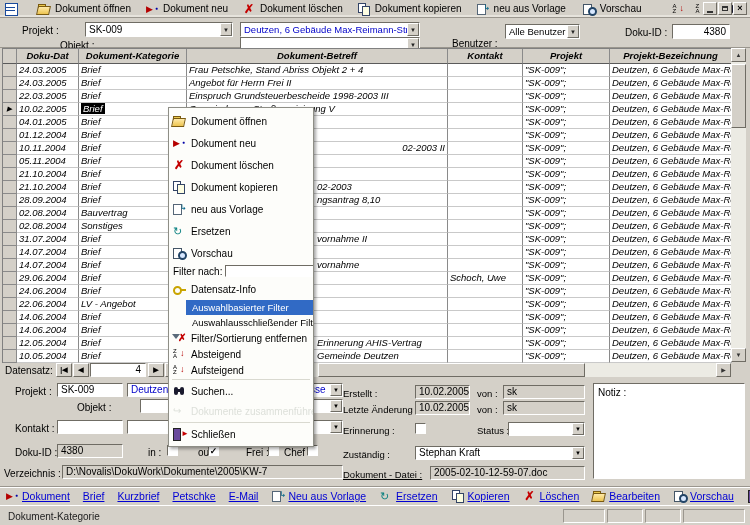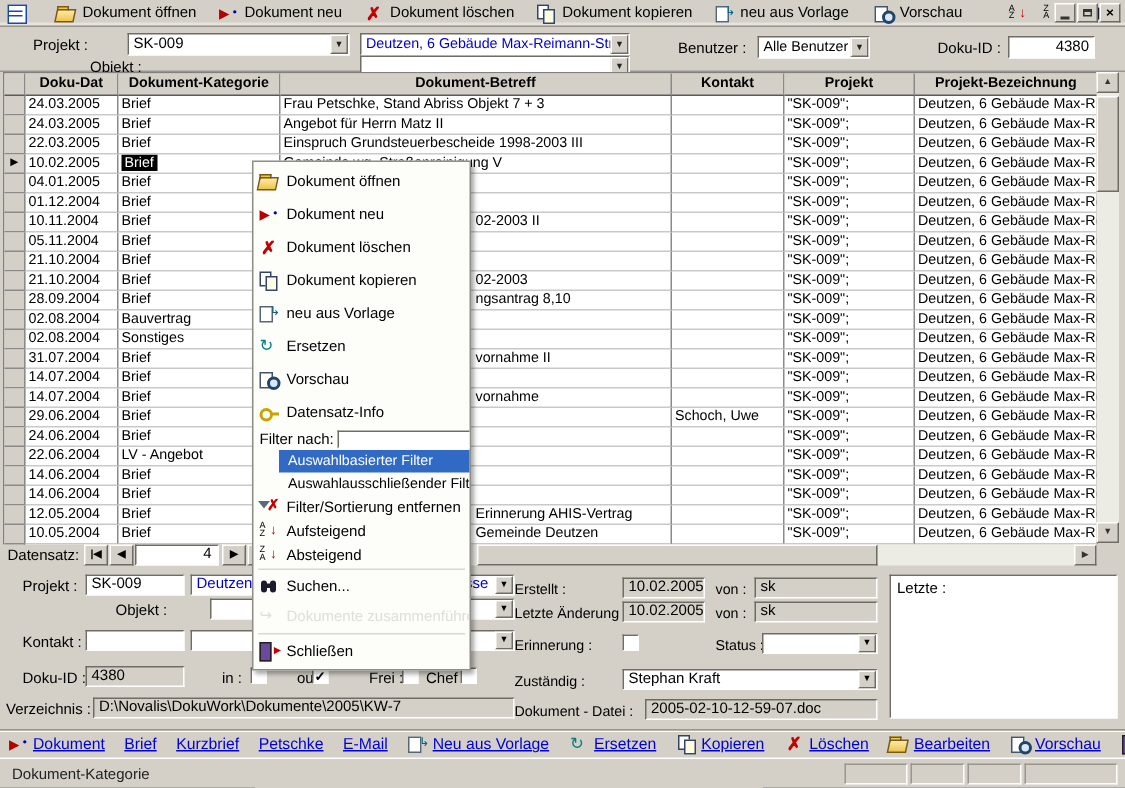--- a/index.html
+++ b/index.html
@@ -57,21 +57,21 @@
   .filterbar{position:absolute;left:0;top:18px;width:750px;height:30px;font-size:10px;border-bottom:1px solid #9a968e;}
   .fl{position:absolute;white-space:nowrap;}
   .combo{position:absolute;height:15px;background:#fff;border:1px solid;border-color:#6f6c64 #fff #fff #6f6c64;
          font-size:10px;line-height:13px;padding:0 14px 0 3px;white-space:nowrap;overflow:hidden;}
   .combo .arrow{position:absolute;right:0;top:0;bottom:0;width:12px;background:#d4d0c8;
         border:1px solid;border-color:#fff #6f6c64 #6f6c64 #fff;font-size:6px;line-height:12px;text-align:center;color:#222;}
   .blue{color:#0000c8;}
 
   
   .grid{position:absolute;left:2px;top:48px;width:729px;background:#fff;border-left:1px solid #808080;border-top:1px solid #808080;}
-  .grow{display:flex;height:13px;}
+  .grow{display:flex;height:13px;font-style:italic;}
   .ghead{height:15px;}
   .gc{border-right:1px solid #8a8a8a;border-bottom:1px solid #c9c9c9;font-size:9.5px;line-height:12px;
       padding:0 2px;white-space:nowrap;overflow:hidden;flex:none;}
   .ghead .gc{background:#d4d0c8;border-bottom:1px solid #5a5a5a;font-weight:bold;text-align:center;line-height:14px;}
   .selcol{background:#d4d0c8;border-bottom:1px solid #8a8a8a;text-align:center;font-size:7px;line-height:12px;}
   .frag{padding-left:130px;}
   .selcell{background:#000;color:#fff;padding:0 2px;}
 
   
   .vscroll{position:absolute;left:731px;top:48px;width:15px;height:314px;background:#ecebe4;}
@@ -87,21 +87,21 @@
 
   
   .form{position:absolute;left:0;top:378px;width:750px;height:108px;font-size:10px;}
   .form .lbl{position:absolute;white-space:nowrap;}
   .fld{position:absolute;height:14px;font-size:10px;line-height:12px;padding:0 3px;white-space:nowrap;overflow:hidden;}
   .fcombo{padding-right:14px;}
   .chk{position:absolute;width:11px;height:11px;background:#fff;font-size:9px;line-height:10px;text-align:center;font-weight:bold;}
   .rlbl{font-size:9.5px;}
   .notiz{position:absolute;left:593px;top:5px;width:152px;height:96px;background:#fff;}
   .notiz span{position:absolute;left:4px;top:3px;}
-  .ulink{}
+  .ulink{text-decoration:underline;}
 
   
   .linkbar{position:absolute;left:0;top:486px;width:750px;height:19px;display:flex;align-items:center;
            border-top:1px solid #9a968e;box-shadow:inset 0 1px 0 #fff;font-size:10.5px;padding-left:5px;}
   .lk{display:flex;align-items:center;gap:2px;margin-right:13px;color:#0000d4;white-space:nowrap;}
   .lk u{text-decoration:underline;}
   .lk-last{margin-left:auto;margin-right:8px;}
 
   
   .statusbar{position:absolute;left:0;top:505px;width:750px;height:20px;border-top:1px solid #fff;font-size:10px;}
@@ -177,21 +177,21 @@
   </div>
 
   <div class="filterbar">
     <span class="fl" style="left:22px;top:7px">Projekt :</span>
     <span class="combo" style="left:85px;top:4px;width:148px">
       <span>SK-009</span><span class="arrow">▼</span>
     </span>
     <span class="combo" style="left:240px;top:4px;width:180px;font-size:9.5px">
       <span class="blue">Deutzen, 6 Gebäude Max-Reimann-Strasse</span><span class="arrow">▼</span>
     </span>
-    <span class="fl" style="left:452px;top:9px">Benutzer :</span>
+    <span class="fl" style="left:452px;top:20px">Benutzer :</span>
     <span class="combo" style="left:505px;top:6px;width:75px;font-size:9.5px">
       <span>Alle Benutzer</span><span class="arrow">▼</span>
     </span>
     <span class="fl" style="left:625px;top:9px">Doku-ID :</span>
     <span class="combo" style="left:672px;top:6px;width:58px;padding-right:3px;text-align:right">
       <span>4380</span>
     </span>
     <span class="fl" style="left:60px;top:22px">Objekt :</span>
     <span class="combo" style="left:240px;top:19px;width:180px">
       <span></span><span class="arrow">▼</span>
@@ -205,30 +205,30 @@
         <div class="gc" style="width: 108px;">Dokument-Kategorie</div>
         <div class="gc" style="width: 261px;">Dokument-Betreff</div>
         <div class="gc" style="width: 75px;">Kontakt</div>
         <div class="gc" style="width: 87px;">Projekt</div>
         <div class="gc" style="width: 122px;">Projekt-Bezeichnung</div>
       </div>
       <div class="grow">
         <div class="gc selcol" style="width: 14px;"></div>
         <div class="gc" style="width: 62px;">24.03.2005</div>
         <div class="gc" style="width: 108px;">Brief</div>
-        <div class="gc" style="width: 261px;">Frau Petschke, Stand Abriss Objekt 7 + 3</div>
+        <div class="gc" style="width: 261px;">Frau Petschke, Stand Abriss Objekt 2 + 4</div>
         <div class="gc" style="width: 75px;"></div>
         <div class="gc" style="width: 87px;">"SK-009";</div>
         <div class="gc" style="width: 122px;">Deutzen, 6 Gebäude Max-Reimann-S</div>
       </div>
       <div class="grow">
         <div class="gc selcol" style="width: 14px;"></div>
         <div class="gc" style="width: 62px;">24.03.2005</div>
         <div class="gc" style="width: 108px;">Brief</div>
-        <div class="gc" style="width: 261px;">Angebot für Herrn Matz II</div>
+        <div class="gc" style="width: 261px;">Angebot für Herrn Frei II</div>
         <div class="gc" style="width: 75px;"></div>
         <div class="gc" style="width: 87px;">"SK-009";</div>
         <div class="gc" style="width: 122px;">Deutzen, 6 Gebäude Max-Reimann-S</div>
       </div>
       <div class="grow">
         <div class="gc selcol" style="width: 14px;"></div>
         <div class="gc" style="width: 62px;">22.03.2005</div>
         <div class="gc" style="width: 108px;">Brief</div>
         <div class="gc" style="width: 261px;">Einspruch Grundsteuerbescheide 1998-2003 III</div>
         <div class="gc" style="width: 75px;"></div>
@@ -259,21 +259,21 @@
         <div class="gc" style="width: 108px;">Brief</div>
         <div class="gc" style="width: 261px;"></div>
         <div class="gc" style="width: 75px;"></div>
         <div class="gc" style="width: 87px;">"SK-009";</div>
         <div class="gc" style="width: 122px;">Deutzen, 6 Gebäude Max-Reimann-S</div>
       </div>
       <div class="grow">
         <div class="gc selcol" style="width: 14px;"></div>
         <div class="gc" style="width: 62px;">10.11.2004</div>
         <div class="gc" style="width: 108px;">Brief</div>
-        <div class="gc frag" style="width: 261px;">02-2003 II</div>
+        <div class="gc frag" style="width: 261px; text-align: right;">02-2003 II</div>
         <div class="gc" style="width: 75px;"></div>
         <div class="gc" style="width: 87px;">"SK-009";</div>
         <div class="gc" style="width: 122px;">Deutzen, 6 Gebäude Max-Reimann-S</div>
       </div>
       <div class="grow">
         <div class="gc selcol" style="width: 14px;"></div>
         <div class="gc" style="width: 62px;">05.11.2004</div>
         <div class="gc" style="width: 108px;">Brief</div>
         <div class="gc" style="width: 261px;"></div>
         <div class="gc" style="width: 75px;"></div>
@@ -493,21 +493,21 @@
     <span class="lbl rlbl" style="left:343px;top:71px">Zuständig :</span>
     <span class="fld sunken white fcombo" style="left:415px;top:68px;width:170px">
       <span>Stephan Kraft</span>
       <span style="position:absolute;right:0;top:0;bottom:0;width:12px;background:#d4d0c8;border:1px solid;border-color:#fff #6f6c64 #6f6c64 #fff;font-size:6px;line-height:11px;text-align:center">▼</span>
     </span>
 
     <span class="lbl rlbl ulink" style="left:343px;top:91px">Dokument - Datei :</span>
     <span class="fld sunken gray" style="left:430px;top:88px;width:155px">2005-02-10-12-59-07.doc</span>
 
     <span class="notiz sunken">
-      <span>Letzte :</span>
+      <span>Notiz :</span>
     </span>
   </div>
 
   <div class="linkbar">
       <span class="lk">
         <span class="ic ic-new"></span>
         <u>Dokument</u>
       </span>
       <span class="lk">
         <u>Brief</u>
@@ -580,45 +580,45 @@
         <span>neu aus Vorlage</span>
       </div>
       <div class="mi mi-t">
         <span class="ic ic-repl"></span>
         <span>Ersetzen</span>
       </div>
       <div class="mi mi-t">
         <span class="ic ic-prev"></span>
         <span>Vorschau</span>
       </div>
-      <div class="mi mi-t">
-        <span class="ic ic-key"></span>
-        <span>Datensatz-Info</span>
-      </div>
       <div class="mi mi-i">
         <span>Filter nach:</span>
         <input style="">
       </div>
+      <div class="mi mi-t">
+        <span class="ic ic-key"></span>
+        <span>Datensatz-Info</span>
+      </div>
       <div class="mi mi-f hl">
         <span>Auswahlbasierter Filter</span>
       </div>
       <div class="mi mi-f">
         <span>Auswahlausschließender Filter</span>
       </div>
       <div class="mi mi-s">
         <span class="ic ic-filtx"></span>
         <span>Filter/Sortierung entfernen</span>
       </div>
       <div class="mi mi-s">
+        <span class="ic ic-za"></span>
+        <span>Absteigend</span>
+      </div>
+      <div class="mi mi-s">
         <span class="ic ic-az"></span>
         <span>Aufsteigend</span>
-      </div>
-      <div class="mi mi-s">
-        <span class="ic ic-za"></span>
-        <span>Absteigend</span>
       </div>
       <div class="msep"></div>
       <div class="mi mi-b">
         <span class="ic ic-find"></span>
         <span>Suchen...</span>
       </div>
       <div class="mi mi-b dis">
         <span class="ic ic-link"></span>
         <span>Dokumente zusammenführen</span>
       </div>

